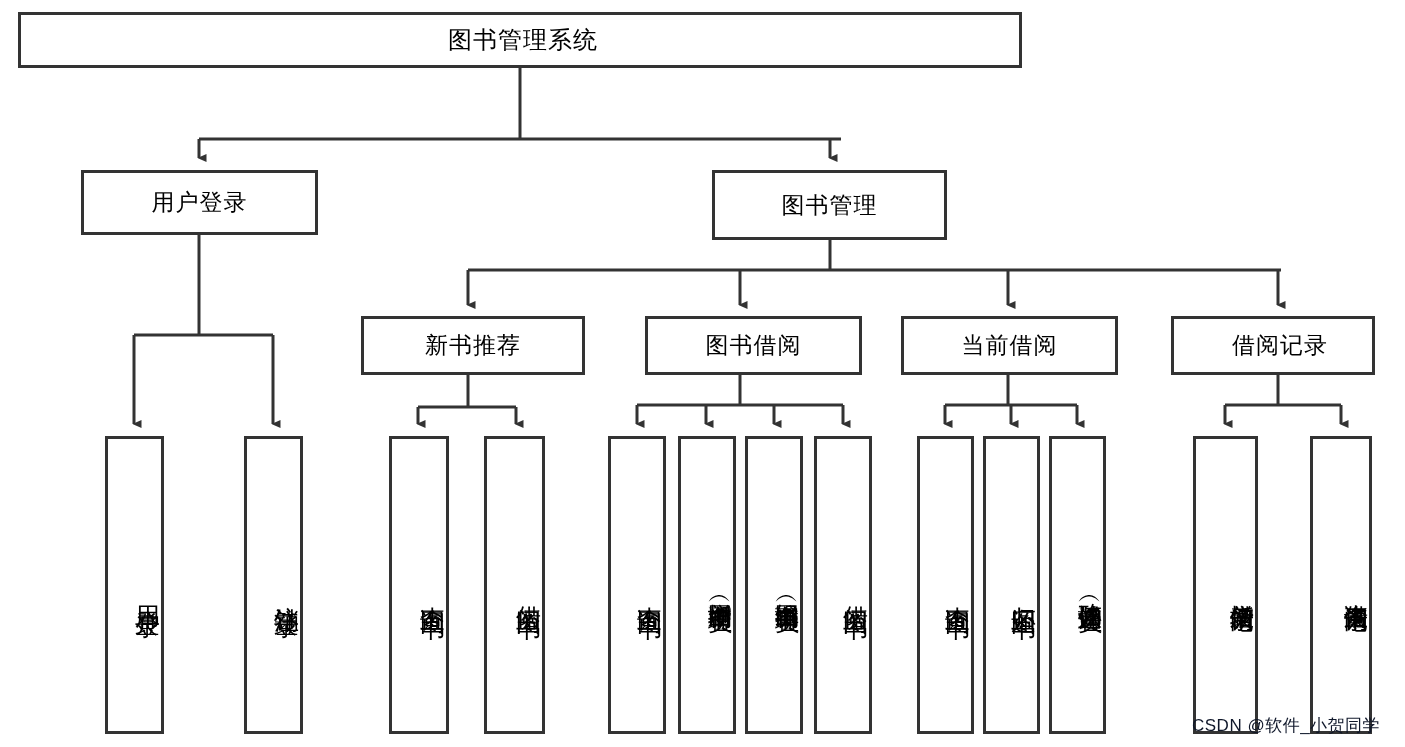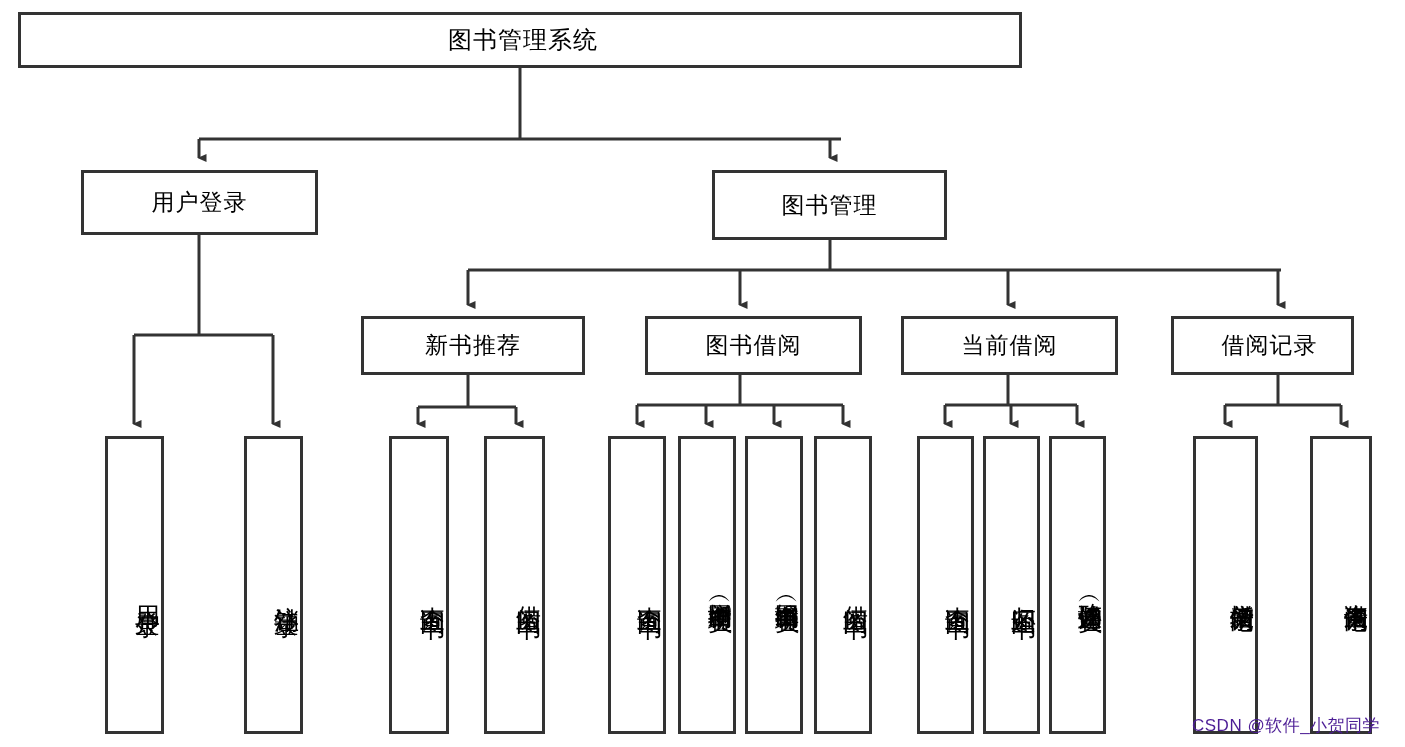--- a/index.html
+++ b/index.html
@@ -54,21 +54,21 @@
     letter-spacing: 3px;
   }
   .node.vert.tall-text {
     padding-top: 6px;
     font-size: 24px;
     letter-spacing: 1px;
   }
   .watermark {
     position: absolute;
     font-size: 17px;
-    color: #4c1d95;
+    color: #0f172a;
     white-space: nowrap;
     letter-spacing: 0.5px;
   }
 </style>
 </head>
 <body>
 
 <div id="diagram-root">
 
   <svg id="diagram-svg" viewBox="0 0 1405 747" xmlns="http://www.w3.org/2000/svg">
@@ -122,21 +122,21 @@
   </svg>
 
   <div class="node horiz root" style="left:18px; top:12px; width:1004px; height:56px;">图书管理系统</div>
 
   <div class="node horiz" style="left:81px; top:170px; width:237px; height:65px;">用户登录</div>
   <div class="node horiz" style="left:712px; top:170px; width:235px; height:70px;">图书管理</div>
 
   <div class="node horiz" style="left:361px; top:316px; width:224px; height:59px;">新书推荐</div>
   <div class="node horiz" style="left:633px; top:316px; width:217px; height:59px;margin-left:12px;">图书借阅</div>
   <div class="node horiz" style="left:901px; top:316px; width:217px; height:59px;">当前借阅</div>
-  <div class="node horiz" style="left:1171px; top:316px; width:183px; height:59px;padding-left:14px;">借阅记录</div>
+  <div class="node horiz" style="left:1171px; top:316px; width:204px; height:59px;padding-left:14px;">借阅记录</div>
 
   <div class="node vert" style="left:105px; top:436px; width:59px; height:298px;">用户登录</div>
   <div class="node vert" style="left:244px; top:436px; width:59px; height:298px;">注销登录</div>
 
   <div class="node vert" style="left:389px; top:436px; width:60px; height:298px;">查询图书</div>
   <div class="node vert" style="left:484px; top:436px; width:61px; height:298px;">借阅图书</div>
 
   <div class="node vert" style="left:608px; top:436px; width:58px; height:298px;">查询图书</div>
   <div class="node vert tall-text" style="left:678px; top:436px; width:58px; height:298px;">新增图书（管理员）</div>
   <div class="node vert tall-text" style="left:745px; top:436px; width:58px; height:298px;">编辑图书（管理员）</div>

